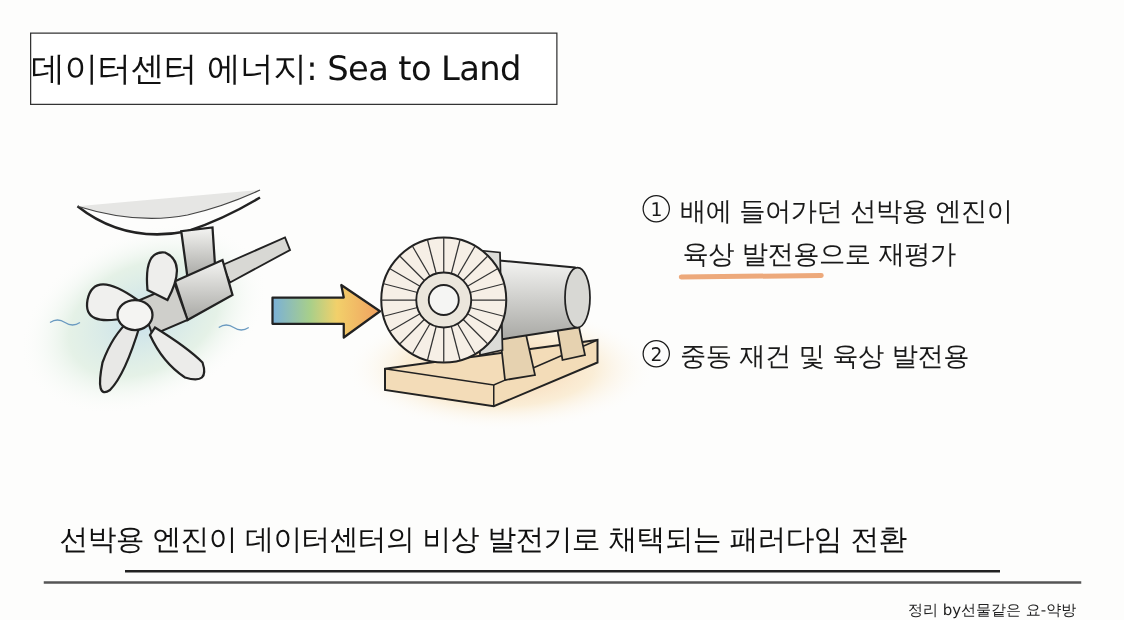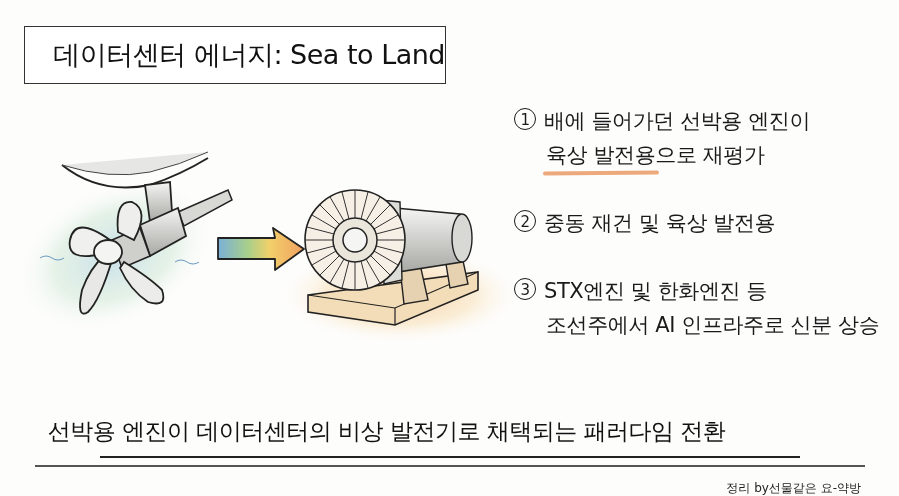--- a/index.html
+++ b/index.html
@@ -3,28 +3,28 @@
 <meta charset="utf-8">
 <style>
   html, body { margin:0; padding:0; }
   body {
     width:899px; height:496px; background:#fdfdfc; position:relative; overflow:hidden;
     font-family:"DejaVu Sans", "Liberation Sans", sans-serif; color:#1a1a1a;
   }
   .title-box {
     position:absolute; left:24px; top:26px; width:422px; height:58px;
     border:1.5px solid #333; box-sizing:border-box; background:#fff;
-    display:flex; align-items:center; justify-content:flex-end;
+    display:flex; align-items:center; justify-content:flex-start;
   }
   .title-box span { font-size:27px; letter-spacing:-0.5px; color:#111; white-space:nowrap; }
 
   .illus { position:absolute; left:0; top:0; width:520px; height:400px; }
 
   .points { position:absolute; left:514px; top:104px; width:380px; }
-  .point { position:relative; margin-bottom:34px; }
+  .point { position:relative; margin-bottom:34px;margin-top:48px; }
   .point .line { font-size:21px; line-height:34px; white-space:nowrap; letter-spacing:-0.4px; }
   .point .num {
     display:inline-block; width:22px; height:22px; border:1.6px solid #1a1a1a; border-radius:50%;
     font-size:15px; line-height:22px; text-align:center; margin-right:8px; vertical-align:3px;
     box-sizing:border-box;
   }
   .point .indent { padding-left:32px; }
   .hl-under { position:relative; display:inline-block; }
   .hl-under::after {
     content:""; position:absolute; left:-3px; right:-4px; bottom:-3px; height:4px;
@@ -145,26 +145,18 @@
     </div>
     <div class="line indent">
       <span class="hl-under">육상 발전용</span><span>으로 재평가</span>
     </div>
   </div>
   <div class="point">
     <div class="line">
       <span class="num">2</span><span>중동 재건 및 육상 발전용</span>
     </div>
   </div>
-  <div class="point">
-    <div class="line">
-      <span class="num">3</span><span>STX엔진 및 한화엔진 등</span>
-    </div>
-    <div class="line indent">
-      <span>조선주에서 AI 인프라주로 신분 상승</span>
-    </div>
-  </div>
 </div>
 
 <div class="summary">선박용 엔진이 데이터센터의 비상 발전기로 채택되는 패러다임 전환</div>
 <div class="rule-inner"></div>
 <div class="rule-outer"></div>
 <div class="credit">정리 by선물같은 요-약방</div>
 
 </body></html>

